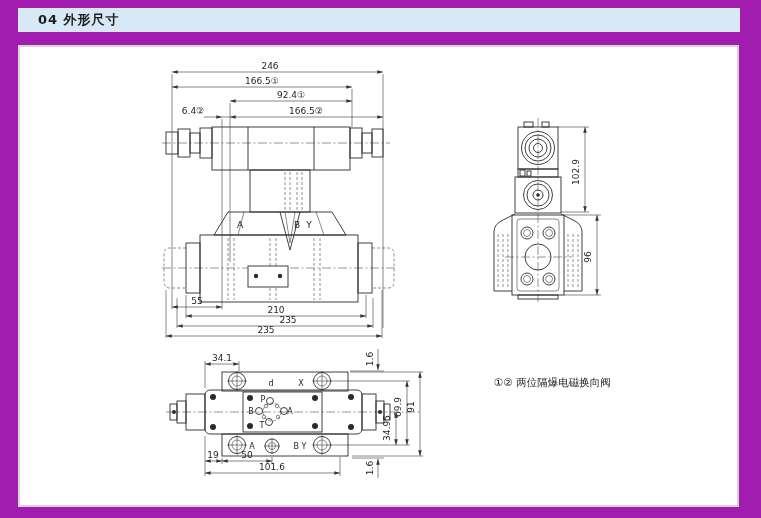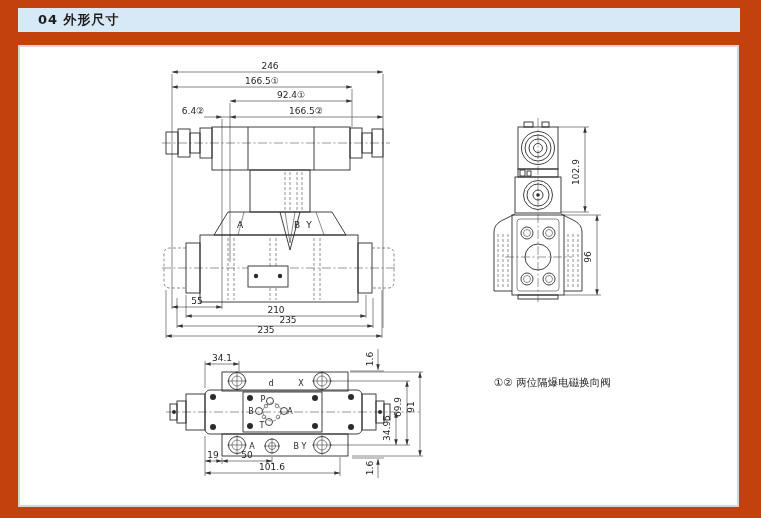--- a/index.html
+++ b/index.html
@@ -1,16 +1,16 @@
 <!DOCTYPE html>
 <html><head>
 <meta charset="utf-8">
 <style>
   html,body{margin:0;padding:0;background:#ffffff;}
-  .page{position:relative;width:761px;height:518px;background:#c2410c;overflow:hidden;
+  .page{position:relative;width:761px;height:518px;background:#a21caf;overflow:hidden;
         font-family:"DejaVu Sans","Liberation Sans",sans-serif;}
   .hdr{position:absolute;left:18px;top:8px;width:722px;height:24px;background:#d7e8f6;
        display:flex;align-items:center;}
   .hdr .t{font-size:13px;font-weight:bold;color:#1c1c1c;padding-left:20px;letter-spacing:1px;}
   .box{position:absolute;left:18px;top:45px;width:717px;height:458px;background:#fff;
        border:2px solid #d6d6d6;}
   svg{position:absolute;left:0;top:0;}
   .ln{stroke:#2b2b2b;stroke-width:0.9;fill:none;}
   .lt{stroke:#2b2b2b;stroke-width:0.55;fill:none;}
   .cl{stroke:#444;stroke-width:0.55;fill:none;stroke-dasharray:9 2.5 2 2.5;}

